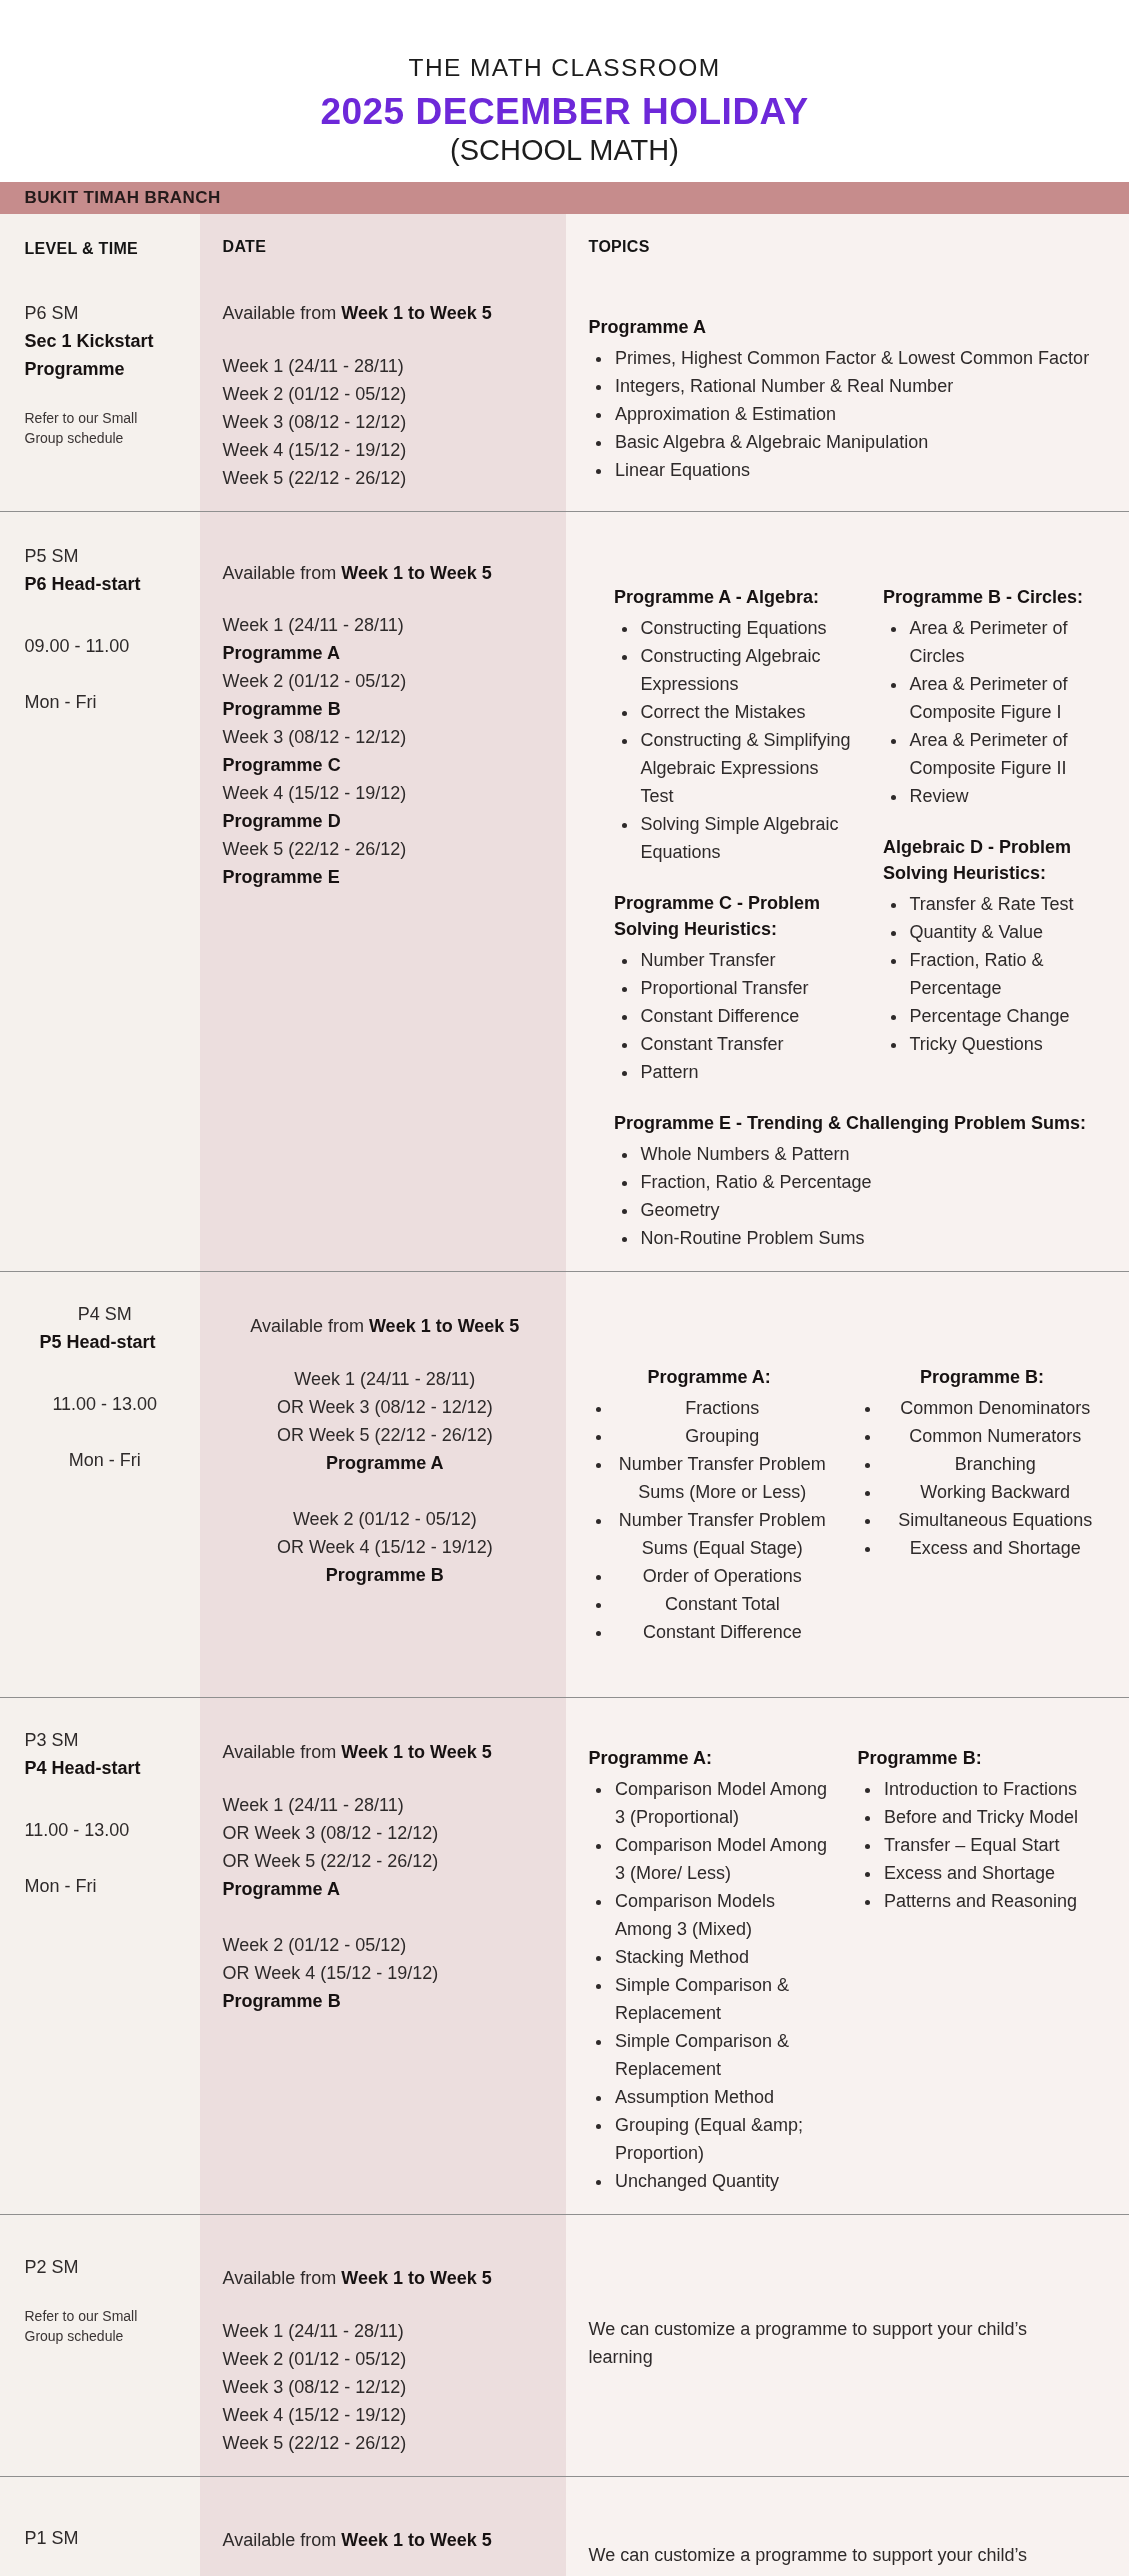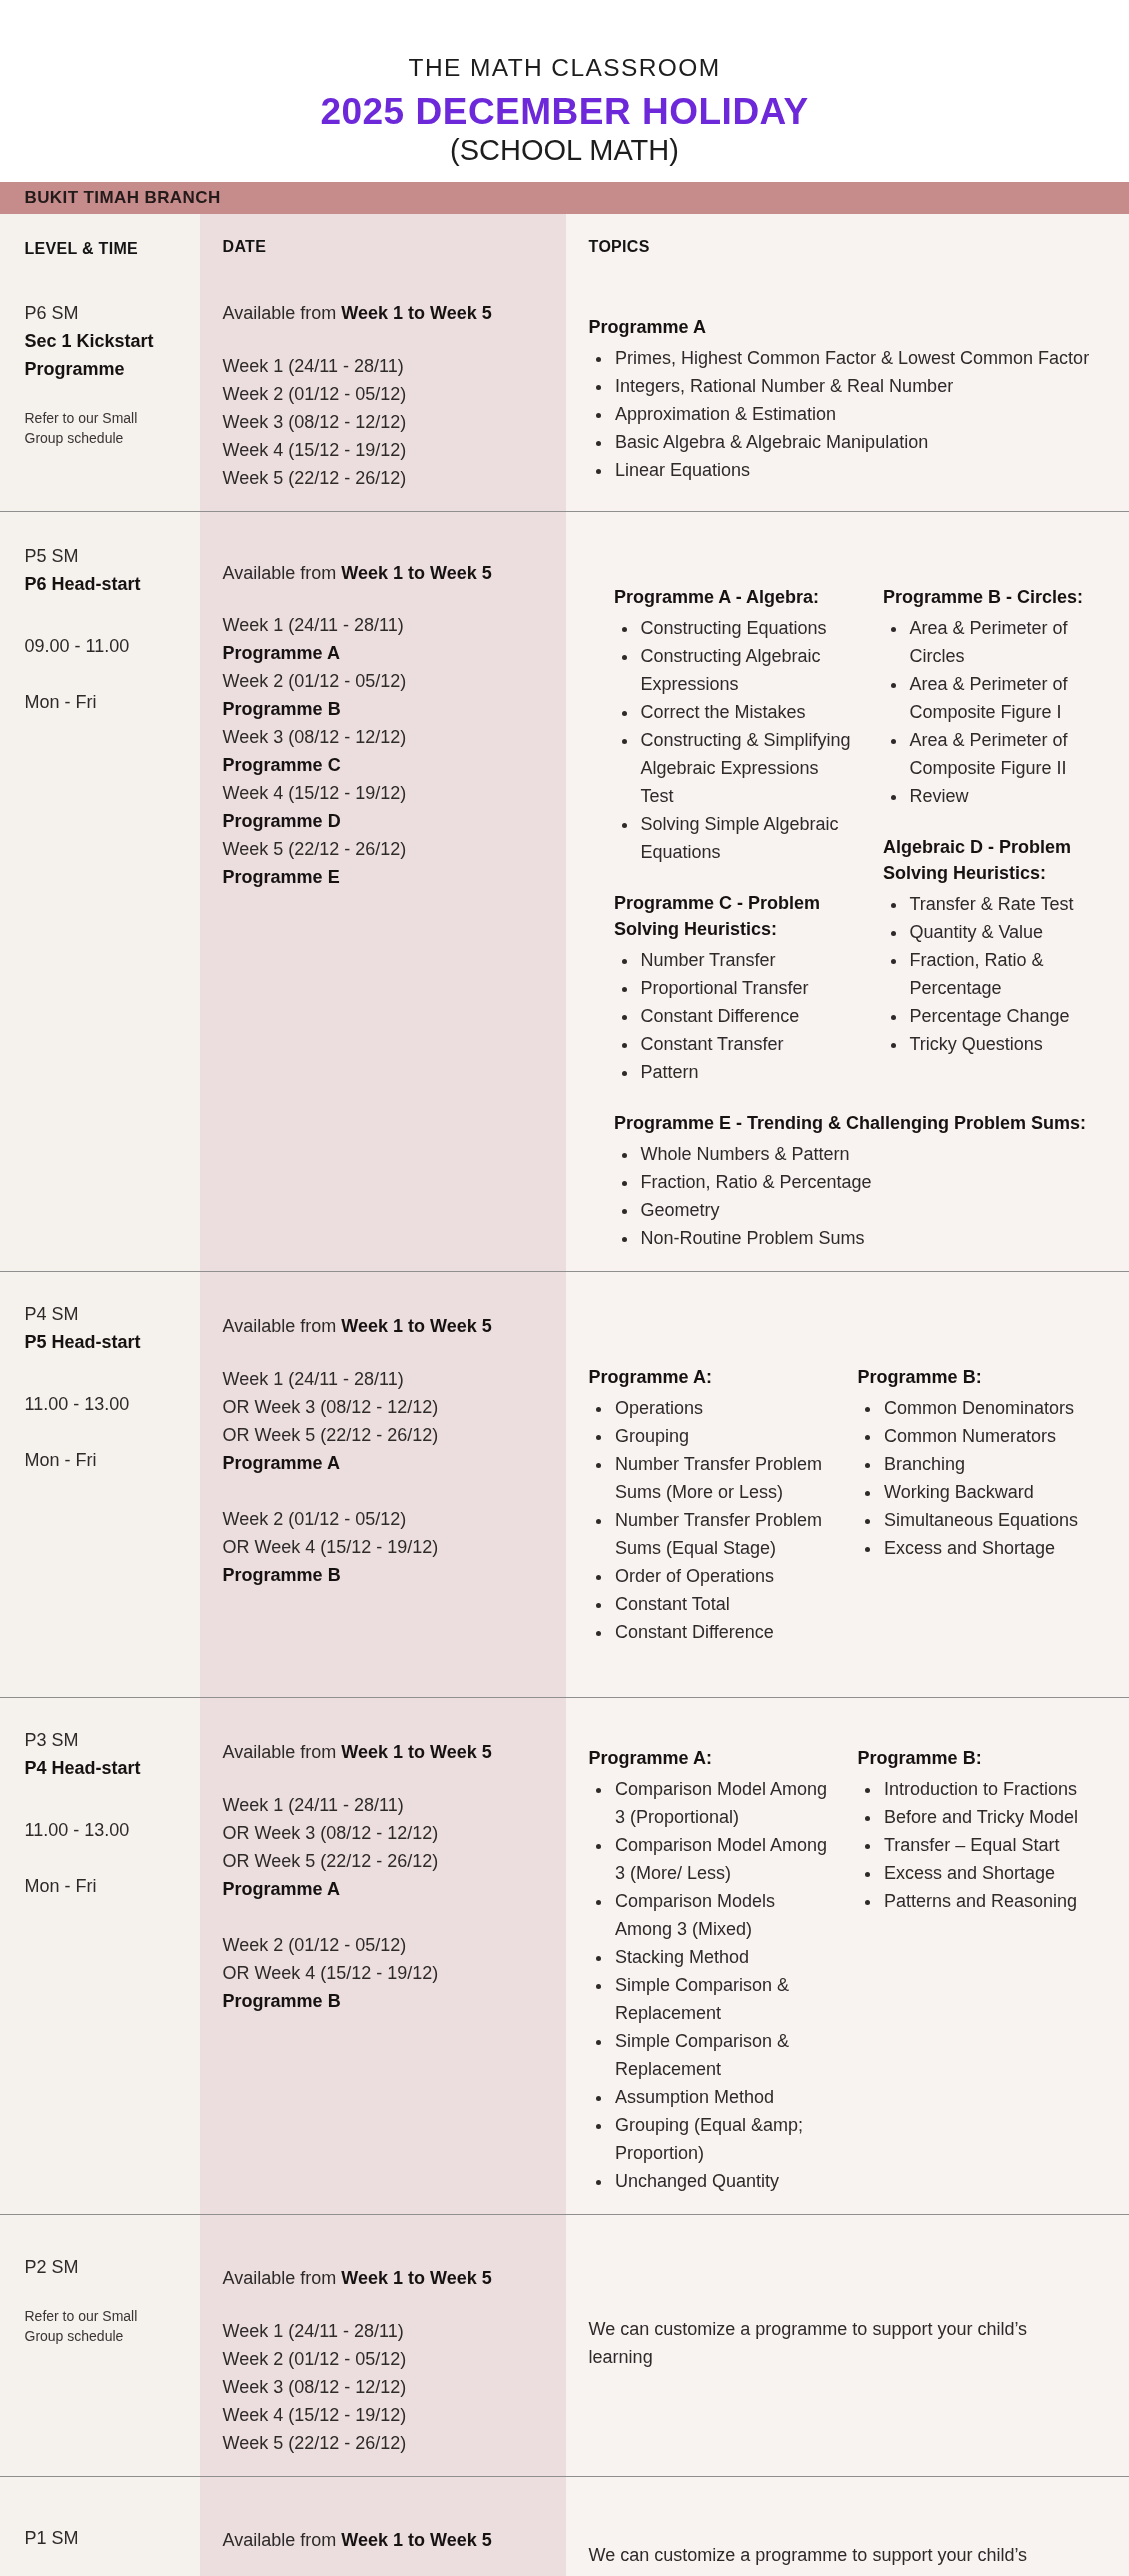--- a/index.html
+++ b/index.html
@@ -22,21 +22,21 @@
   .trow{display:grid;grid-template-columns:200px 366px 563px;}
   .trow.data{border-bottom:1.9px solid var(--divider);}
   .trow.data:last-child{border-bottom:none;}
   .c-level{background:var(--level_bg);padding:22.6px 15px 19px 24.5px;}
   .c-date {background:var(--date_bg); padding:19px 19px 19px 22.6px;}
   .c-topics{background:var(--topics_bg);padding:19px 22.6px 19px 22.6px;}
   .header-row{height:66px;}
   .header-row .c-level,.header-row .c-date,.header-row .c-topics{
     display:flex;align-items:center;font-size:16px;font-weight:700;color:#141414;letter-spacing:0.3px;}
   
-  .r1{min-height:213px;} .r2{min-height:711px;} .r3{min-height:426px;}
+  .r1{min-height:213px;} .r2{min-height:711px;} .r3{min-height:426px;text-align:center;}
   .r4{min-height:464px;} .r5{min-height:246px;} .r6{min-height:264px;}
   
   .r1 .c-level{padding-top:19px;} .r1 .c-date{padding-top:19px;} .r1 .c-topics{padding-top:34px;}
   .r2 .c-level{padding-top:30px;} .r2 .c-date{padding-top:47px;} .r2 .c-topics{padding-top:72px;padding-left:48px;}
   .r3 .c-level{padding-top:28px;} .r3 .c-date{padding-top:40px;} .r3 .c-topics{padding-top:92px;}
   .r4 .c-level{padding-top:28px;} .r4 .c-date{padding-top:40px;} .r4 .c-topics{padding-top:47px;}
   .r5 .c-level{padding-top:38px;} .r5 .c-date{padding-top:49px;} .r5 .c-topics{padding-top:100px;}
   .r6 .c-level{padding-top:47px;} .r6 .c-date{padding-top:49px;} .r6 .c-topics{padding-top:64px;}
   
   .level-code{font-size:18px;line-height:28px;}
@@ -221,21 +221,21 @@
           </ul>
         <div class="prog">Programme B</div>
       </div>
     </div>
     <div class="c-topics">
       <div class="tcols">
         <div>
           <div class="section">
             <div class="sec-heading">Programme A:</div>
             <ul class="topic-list">
-                <li>Operations</li>
+                <li>Fractions</li>
                 <li>Grouping</li>
                 <li>Number Transfer Problem Sums (More or Less)</li>
                 <li>Number Transfer Problem Sums (Equal Stage)</li>
                 <li>Order of Operations</li>
                 <li>Constant Total</li>
                 <li>Constant Difference</li>
               </ul>
           </div>
         </div>
         <div>

